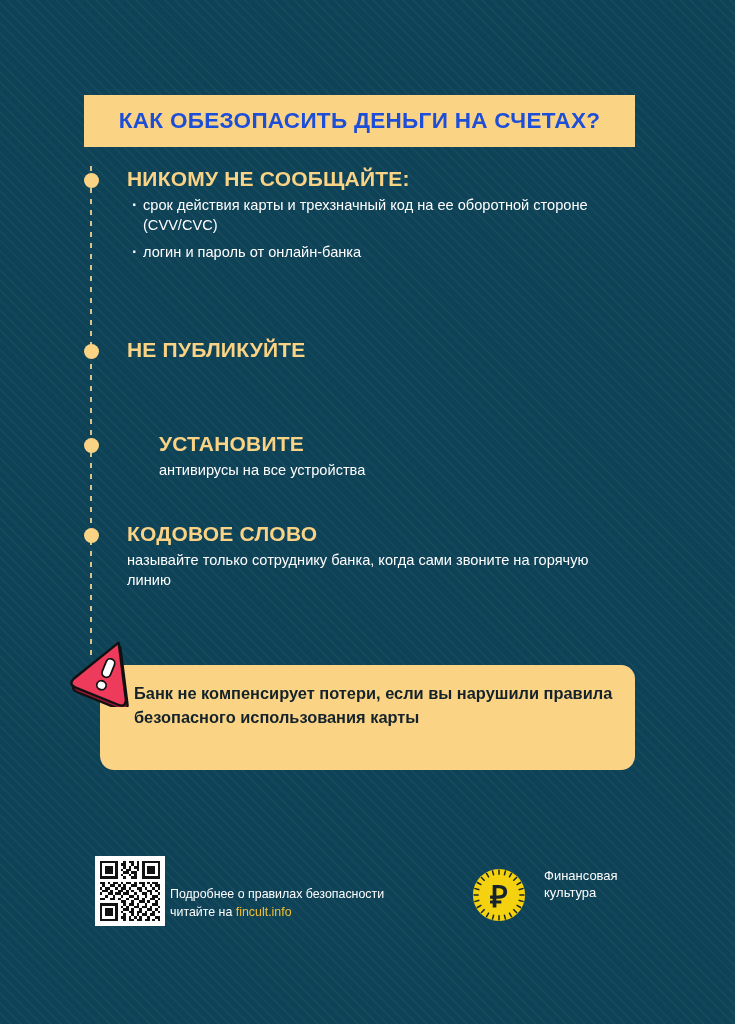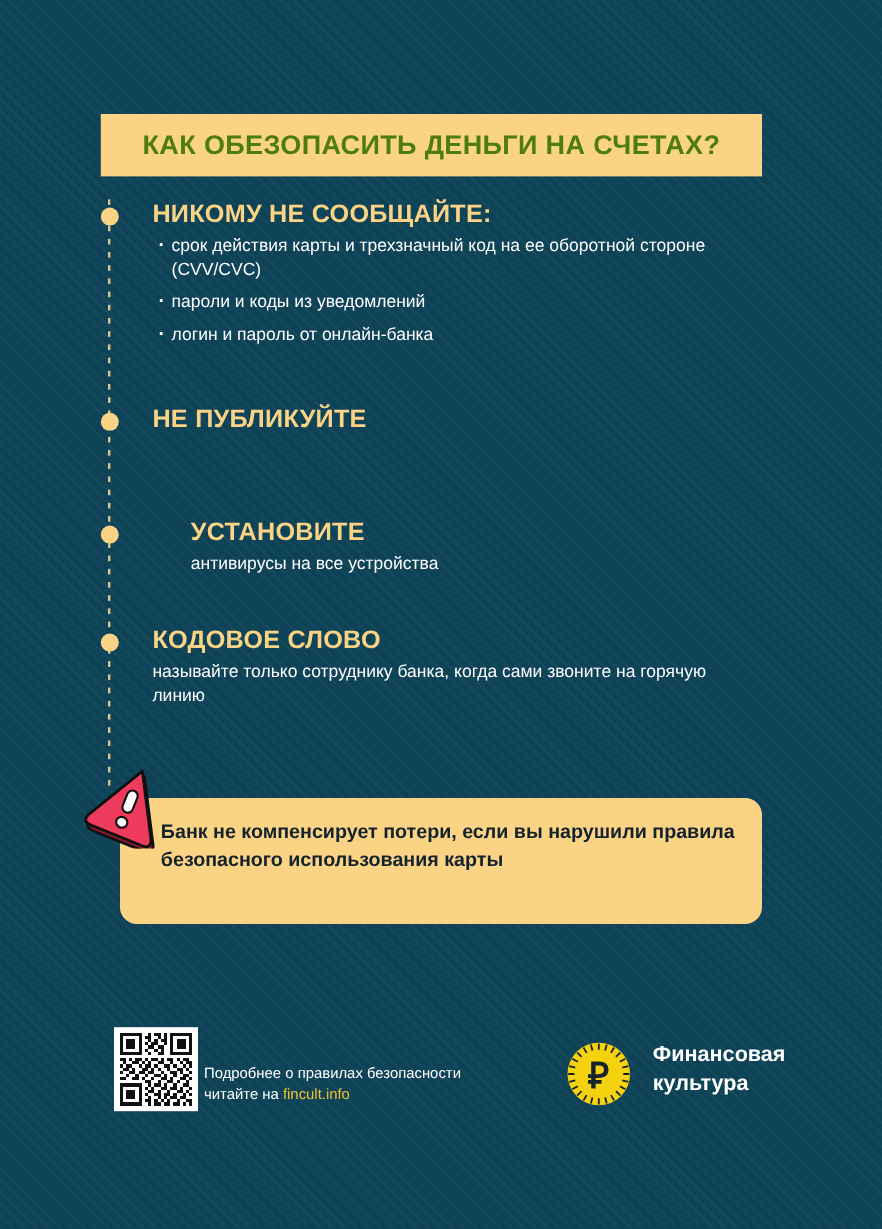--- a/index.html
+++ b/index.html
@@ -35,21 +35,21 @@
     top: 95px;
     width: 551px;
     height: 52px;
     background: #fbd385;
     display: flex;
     align-items: center;
     justify-content: center;
     box-sizing: border-box;
   }
   .title-banner .title-text {
-    color: #4d7c0f;
+    color: #1d4ed8;
     font-size: 22.5px;
     font-weight: bold;
     letter-spacing: 0.3px;
     text-align: center;
     white-space: nowrap;
   }
 
   
   .timeline {
     position: absolute;
@@ -173,22 +173,22 @@
   .brand-coin {
     position: absolute;
     left: 0; top: 0;
     width: 58px; height: 58px;
   }
   .brand-name {
     position: absolute;
     left: 74px;
     top: 1px;
     color: #ffffff;
-    font-size: 18px;
-    font-weight: bold;
+    font-size: 13px;
+    font-weight: normal;
     line-height: 1.32;
     white-space: nowrap;
   }
 </style>
 </head>
 <body>
 
 <div id="poster">
 
   <div class="title-banner">
@@ -199,21 +199,20 @@
 
   <div class="node-dot" style="top:173px;"></div>
   <div class="node-dot" style="top:344px;"></div>
   <div class="node-dot" style="top:438px;"></div>
   <div class="node-dot" style="top:528px;"></div>
 
   <div class="section" style="top:167px; width:500px;">
     <p class="sec-head">НИКОМУ НЕ СООБЩАЙТЕ:</p>
     <ul class="sub-list">
       <li>срок действия карты и трехзначный код на ее оборотной стороне (CVV/CVC)</li>
-      <li>пароли и коды из уведомлений</li>
       <li>логин и пароль от онлайн-банка</li>
     </ul>
   </div>
 
   <div class="section" style="top:338px; width:460px;">
     <p class="sec-head">НЕ ПУБЛИКУЙТЕ</p>
   </div>
 
   <div class="section" style="top:432px; width:460px;margin-left:32px;">
     <p class="sec-head">УСТАНОВИТЕ</p>

